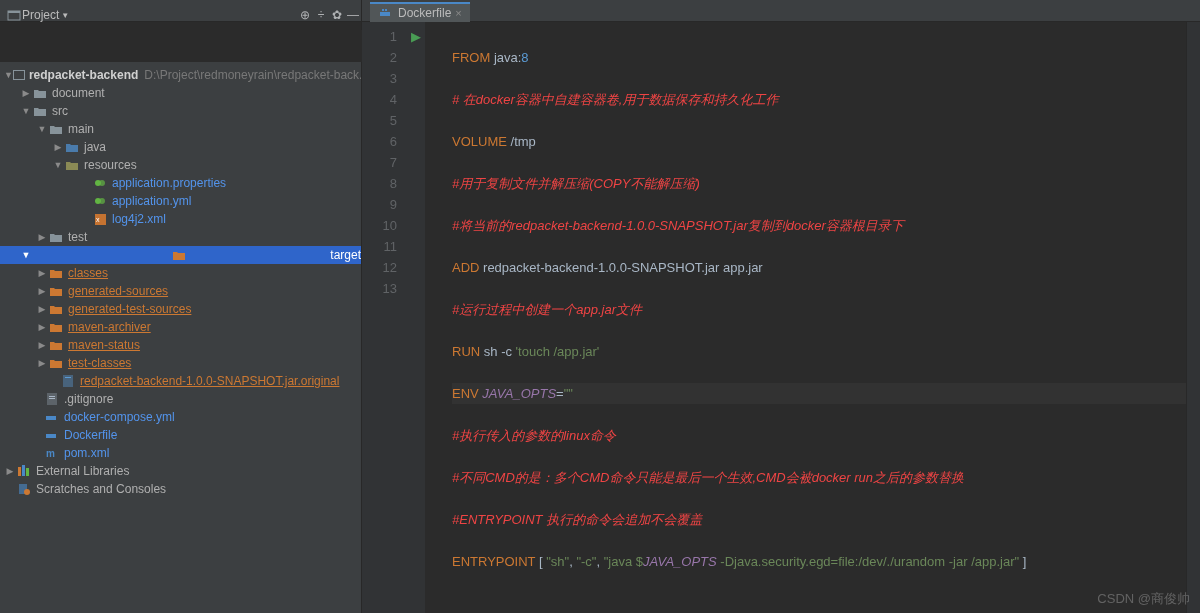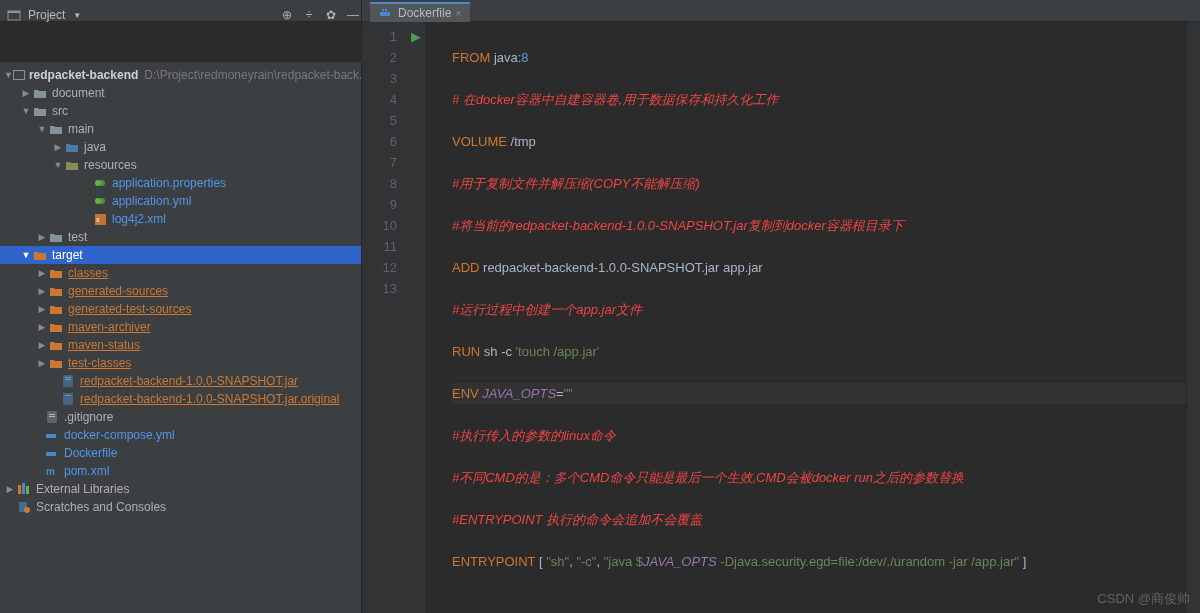--- a/index.html
+++ b/index.html
@@ -1,18 +1,18 @@
 <!DOCTYPE html>
 <html><head>
 <meta charset="utf-8">
 <style>
 * { margin: 0; padding: 0; box-sizing: border-box; font-family: "Segoe UI", Arial, sans-serif; }
 body { background: #2b2b2b; color: #a9b7c6; font-size: 12px; width: 1200px; height: 613px; overflow: hidden; display: flex; flex-direction: column; }
 .topbar { display: flex; height: 22px; background: #3c3f41; border-bottom: 1px solid #282828; }
-.sidebar-hdr { display: flex; align-items: center; width: 362px; height: 30px; padding-left: 6px; gap: 6px; border-right: 1px solid #282828; }
+.sidebar-hdr { display: flex; align-items: center; width: 362px; height: 30px; padding-left: 6px; gap: 0; border-right: 1px solid #282828; }
 .sidebar-hdr .title { color: #bbbbbb; }
 .sidebar-hdr .spacer { flex: 1; }
 .tool-icon { width: 16px; height: 16px; display: inline-flex; align-items: center; justify-content: center; color: #afb1b3; cursor: pointer; }
 .tabbar { flex: 1; display: flex; align-items: center; padding-left: 8px; gap: 4px; }
 .tab { display: flex; align-items: center; gap: 4px; padding: 2px 8px; background: #515658; color: #bbbbbb; border-top: 2px solid #4a88c7; height: 20px; margin-top: 2px; }
 .tab .close { color: #8a8a8a; font-size: 11px; cursor: pointer; }
 .main { flex: 1; display: flex; min-height: 0; }
 .project-tree { width: 362px; background: #3c3f41; border-right: 1px solid #282828; overflow: auto; padding-top: 4px; margin-top: 40px; }
 .node { display: flex; align-items: center; height: 18px; white-space: nowrap; cursor: pointer; }
 .arrow { width: 12px; text-align: center; color: #8a8a8a; font-size: 9px; }
@@ -21,21 +21,21 @@
 .arrow.none::before { content: ""; }
 .nicon { width: 16px; height: 14px; display: inline-flex; align-items: center; justify-content: center; margin-right: 4px; }
 .folder { color: #87939a; }
 .folder-src { color: #4a7bab; }
 .folder-pkg { color: #8a6d3b; }
 .folder-orange { color: #cc7832; }
 .file-xml { color: #c57331; }
 .file-jar { color: #5b9bd5; }
 .file-docker { color: #4a88c7; }
 .file-maven { color: #4a88c7; }
-.selected { background: #2f65ca; color: #ffffff; }
+.selected { background: #2f65ca; color: #ffffff; justify-content: space-between; }
 .label { color: #b0b0b0; }
 .label.highlight { color: #cc7832; text-decoration: underline; }
 .label.blue { color: #5394ec; }
 .node .path { color: #787878; margin-left: 6px; }
 .editor { flex: 1; display: flex; background: #2b2b2b; font-family: "Consolas", "Courier New", monospace; font-size: 13px; line-height: 21px; position: relative; }
 .gutter { width: 45px; text-align: right; color: #606366; padding-right: 10px; padding-top: 4px; user-select: none; background: #313335; }
 .gutter-extra { width: 18px; background: #313335; padding-top: 4px; color: #499c54; text-align: center; }
 .code { flex: 1; padding-top: 4px; padding-left: 8px; white-space: pre; margin-left: 19px; }
 .line { height: 21px; }
 .line.hl { background: #323232; }
@@ -254,31 +254,20 @@
     <div class="node" style="padding-left:36px">
       <span class="arrow closed"></span>
       <span class="nicon folder-orange">
           <svg width="12" height="9">
             <path d="M0 1h4l1 1h7v7H0z" fill="#cc7832"></path>
           </svg>
         </span>
       <span class="label highlight">test-classes</span>
     </div>
 
-    <div class="node" style="padding-left:48px">
-      <span class="arrow none"></span>
-      <span class="nicon file-jar">
-          <svg width="10" height="12">
-            <rect width="10" height="12" fill="#5b9bd5" opacity="0.4"></rect>
-            <rect x="2" y="2" width="6" height="1" fill="#5b9bd5"></rect>
-            <rect x="2" y="4" width="6" height="1" fill="#5b9bd5"></rect>
-          </svg>
-        </span>
-      <span class="label highlight">redpacket-backend-1.0.0-SNAPSHOT.jar</span>
-    </div>
 
     <div class="node" style="padding-left:48px">
       <span class="arrow none"></span>
       <span class="nicon file-jar">
           <svg width="10" height="12">
             <rect width="10" height="12" fill="#5b9bd5" opacity="0.4"></rect>
             <rect x="2" y="2" width="6" height="1" fill="#5b9bd5"></rect>
           </svg>
         </span>
       <span class="label highlight">redpacket-backend-1.0.0-SNAPSHOT.jar.original</span>

